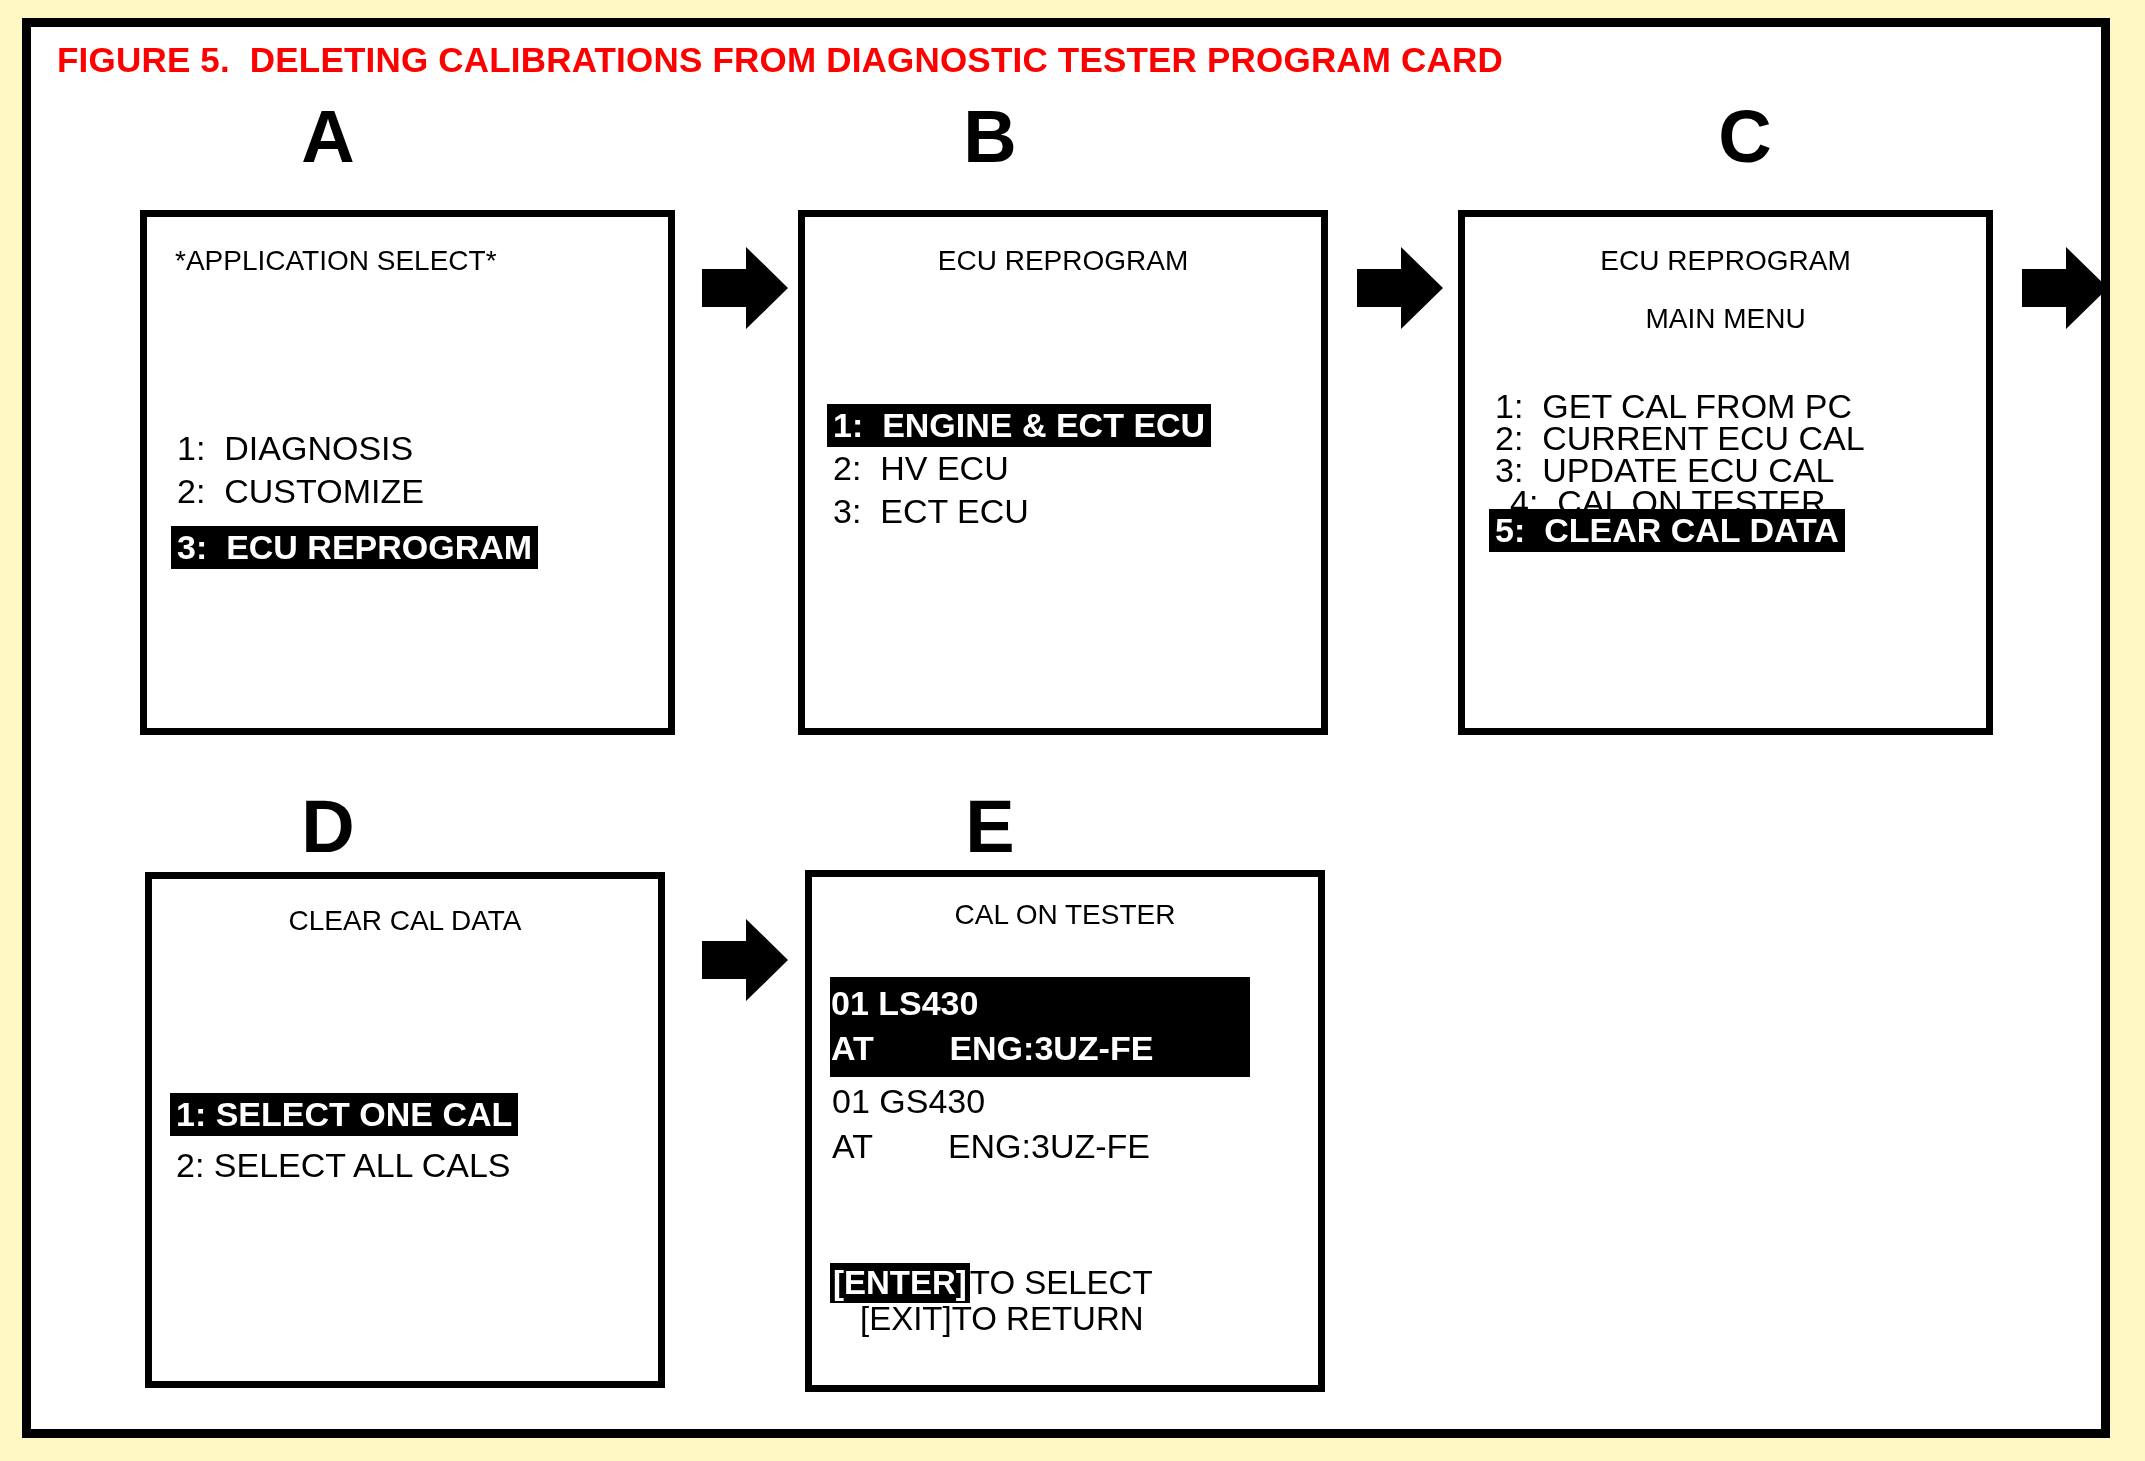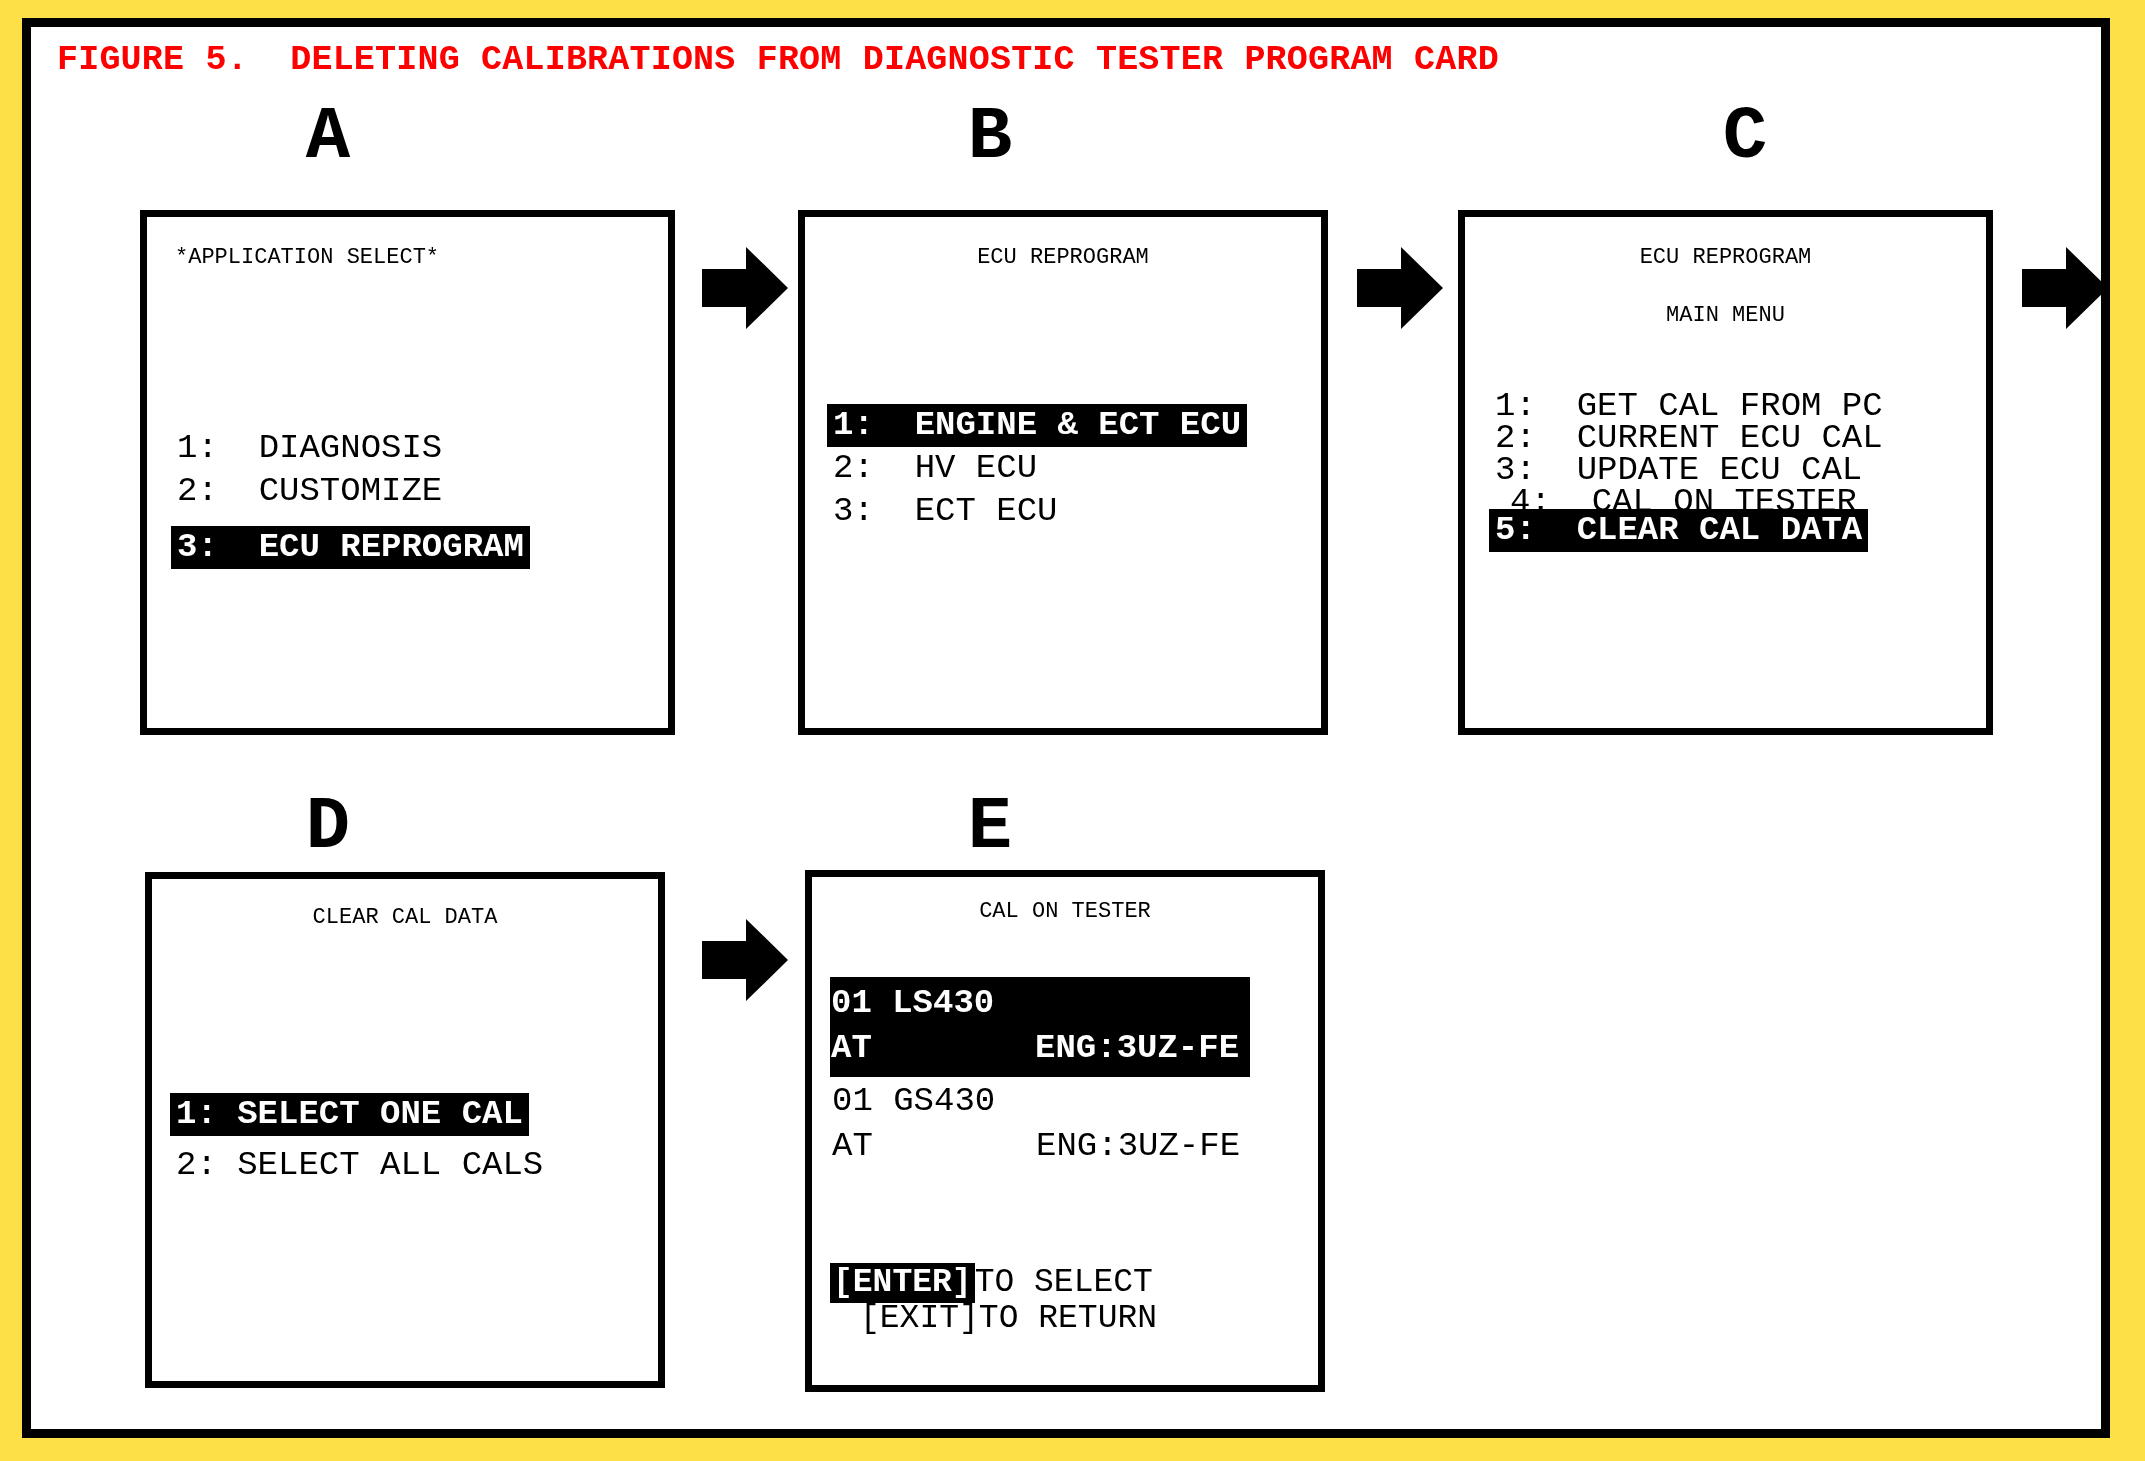--- a/index.html
+++ b/index.html
@@ -11,23 +11,22 @@
     width: 2145px;
     height: 1461px;
     font-family: "Liberation Sans", sans-serif;
     -webkit-font-smoothing: none;
   }
 
   #figure-root {
     position: relative;
     width: 2145px;
     height: 1461px;
-    background: #fde047;
+    background: #fef9c3;
     overflow: hidden;
-    font-family: Liberation Mono, monospace;
   }
 
   
   .outer-frame {
     position: absolute;
     left: 22px;
     top: 18px;
     width: 2088px;
     height: 1420px;
     border: 9px solid #000000;
@@ -65,21 +64,21 @@
     box-sizing: border-box;
     background: #ffffff;
     overflow: hidden;
   }
 
   .screen-title {
     position: absolute;
     left: 0;
     width: 100%;
     text-align: center;
-    font-size: 22px;
+    font-size: 28px;
     color: #000000;
     white-space: pre;
   }
   .screen-title.left-align {
     text-align: left;
     padding-left: 28px;
     box-sizing: border-box;
   }
 
   

